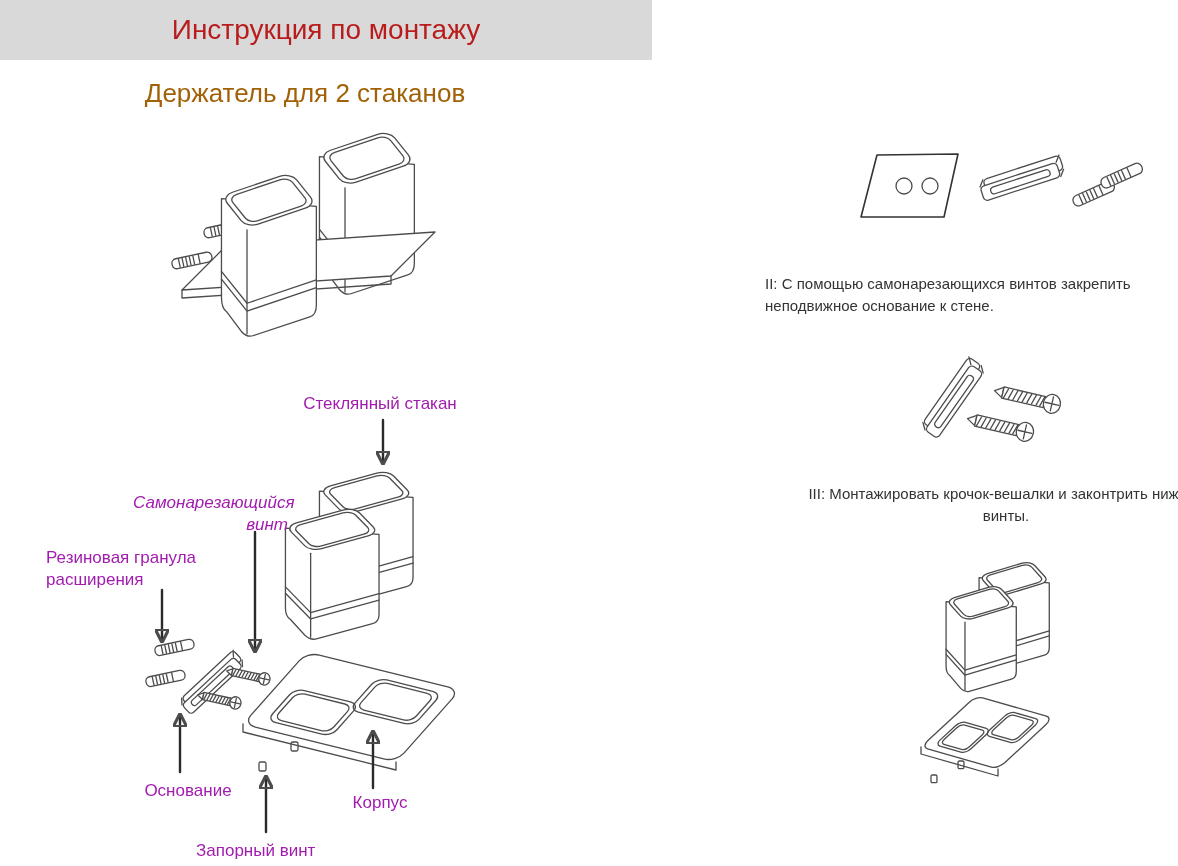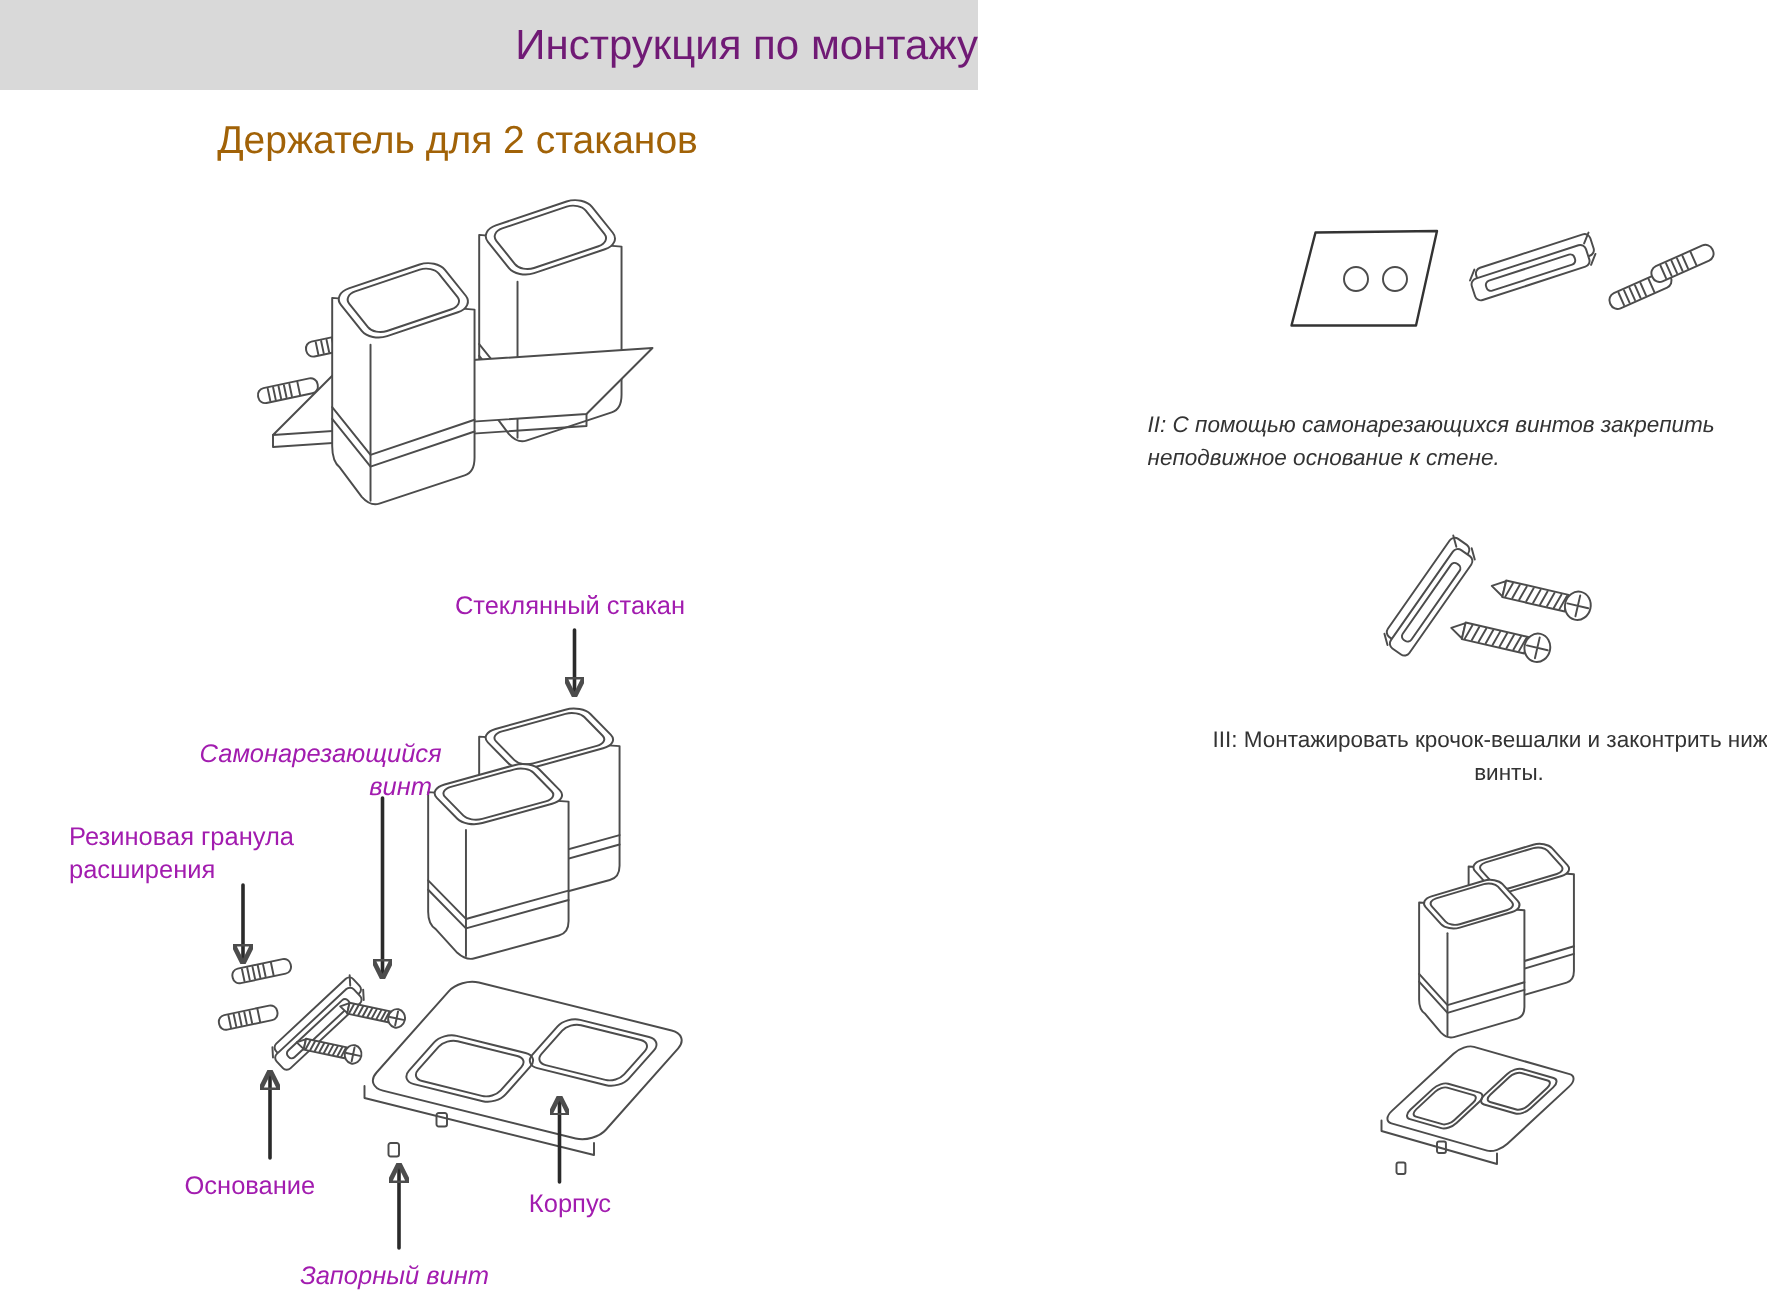--- a/index.html
+++ b/index.html
@@ -1,31 +1,31 @@
 <!DOCTYPE html>
 <html><head>
 <meta charset="utf-8">
 <style>
   html,body{margin:0;padding:0;background:#fff;}
   .page{position:relative;width:1178px;height:866px;background:#ffffff;overflow:hidden;
         font-family:"Liberation Sans",sans-serif;color:#3a3a3a;}
   .header-bar{position:absolute;left:0;top:0;width:652px;height:60px;background:#d9d9d9;}
-  .header-title{width:100%;text-align:right;line-height:60px;font-size:28px;color:#701a75;}
+  .header-title{width:100%;text-align:center;line-height:60px;font-size:28px;color:#b91c1c;}
   .subtitle{position:absolute;left:95px;top:78px;width:420px;text-align:center;
             font-size:26px;color:#a16207;}
   .step-text{position:absolute;font-size:15px;line-height:22px;color:#333;}
   .step-1{left:770px;top:33px;width:408px;text-align:center;}
-  .step-2{left:765px;top:273px;width:412px;text-align:left;font-style:italic;}
+  .step-2{left:765px;top:273px;width:412px;text-align:left;}
   .step-3{left:800px;top:483px;width:412px;text-align:center;}
   .lbl{position:absolute;font-size:17px;line-height:1.3;color:#a21caf;}
   .lbl-glass{left:300px;top:393px;width:160px;text-align:center;}
   .lbl-screw{left:133px;top:492px;width:155px;text-align:right;font-style:italic;}
   .lbl-rubber{left:46px;top:547px;width:158px;text-align:left;}
-  .lbl-base{left:123px;top:780px;width:110px;}
-  .lbl-lock{left:196px;top:840px;width:130px;text-align:right;font-style:italic;}
+  .lbl-base{left:133px;top:780px;width:110px;text-align:center;}
+  .lbl-lock{left:196px;top:840px;width:130px;text-align:left;}
   .lbl-body{left:340px;top:792px;width:80px;text-align:center;}
   svg{position:absolute;overflow:visible;}
   svg .ln, svg path, svg rect, svg line, svg ellipse, svg circle, svg polygon{
       stroke:#4c4c4c;fill:none;stroke-width:1.3;stroke-linejoin:round;stroke-linecap:round;
       vector-effect:non-scaling-stroke;}
   svg .wf{fill:#ffffff;}
   svg .arrow{stroke:#2a2a2a;stroke-width:2.4;}
   svg .dark{stroke:#333;stroke-width:1.6;}
 </style>
 </head>

